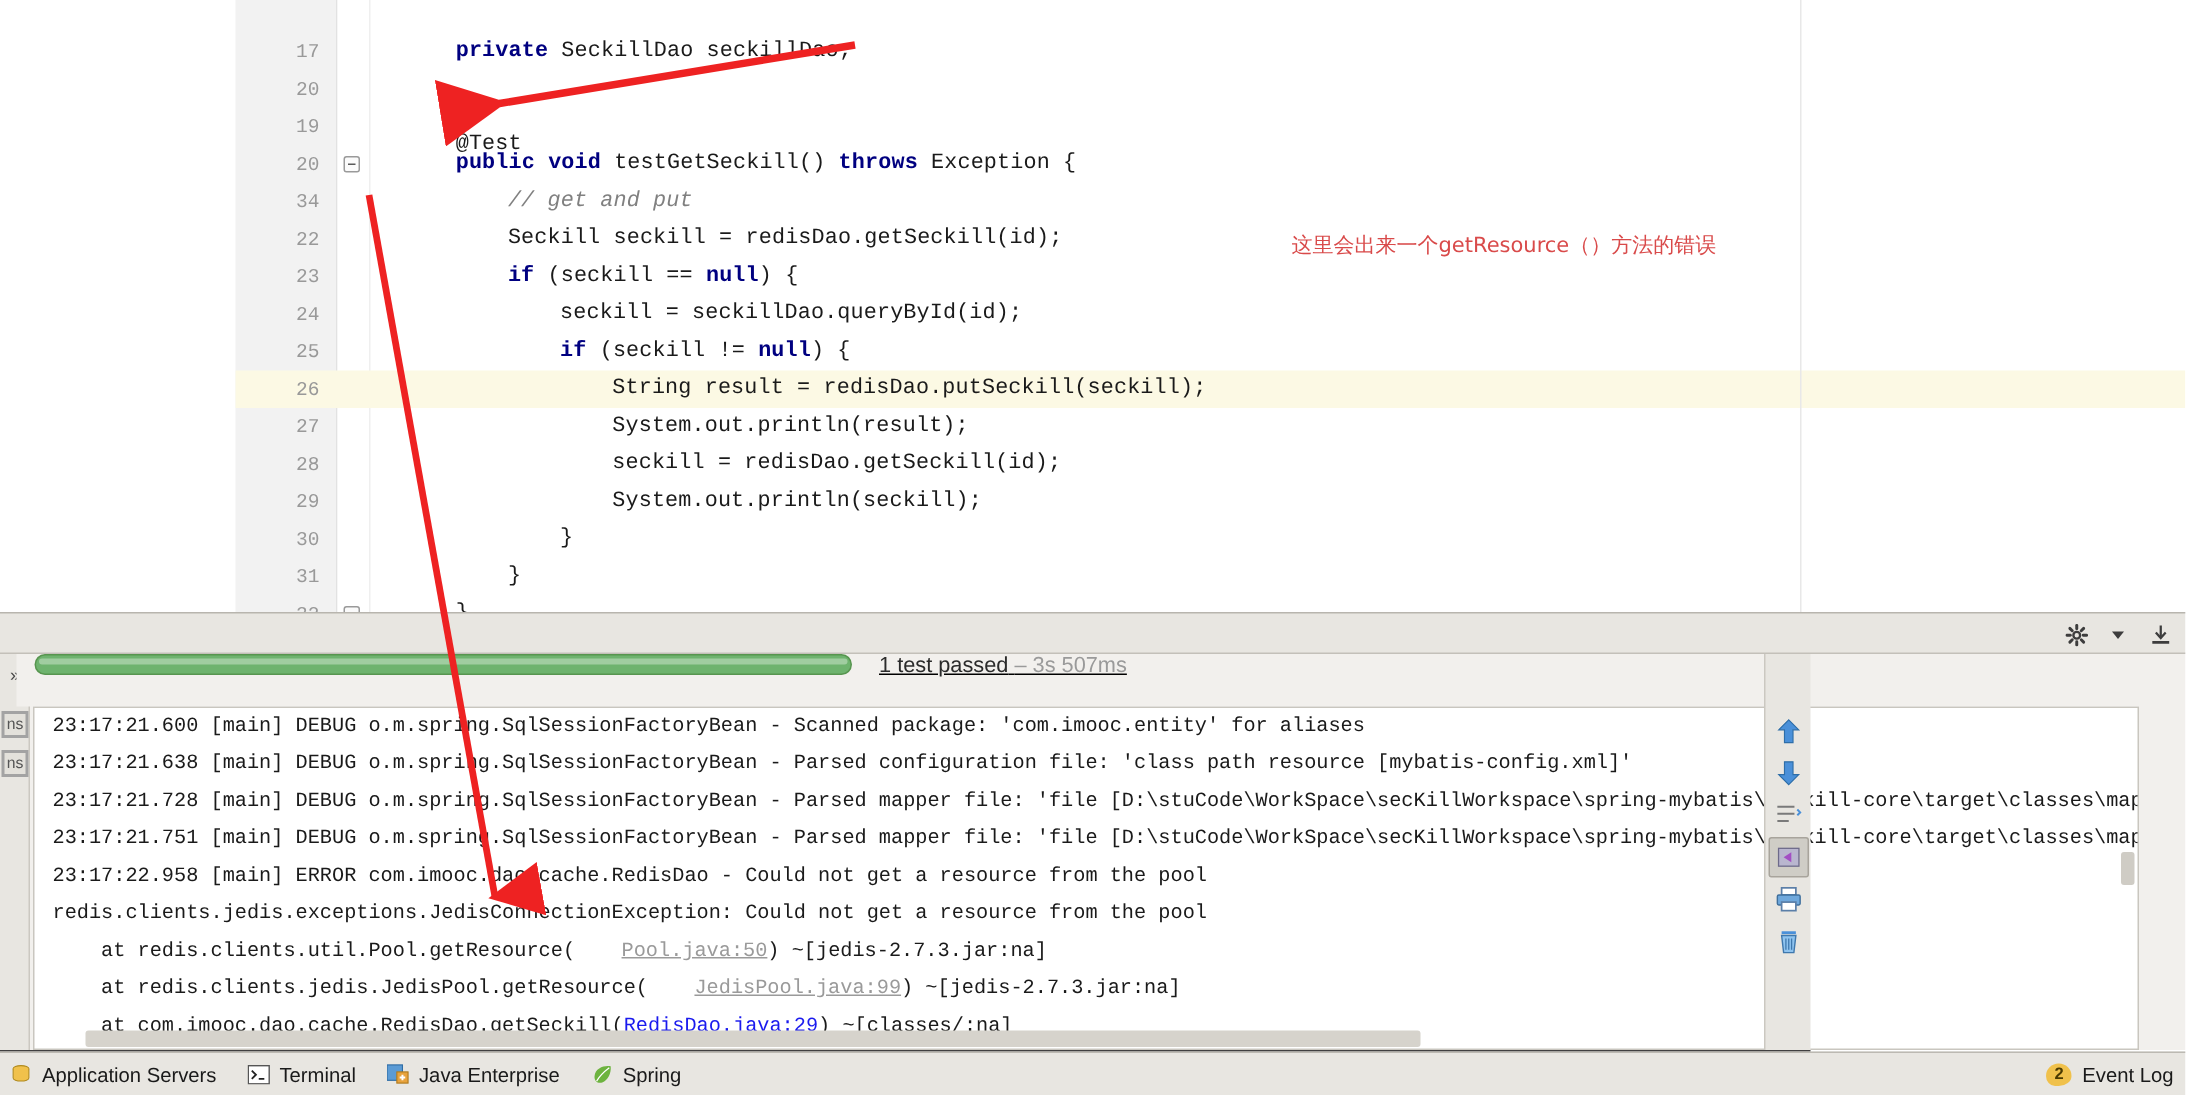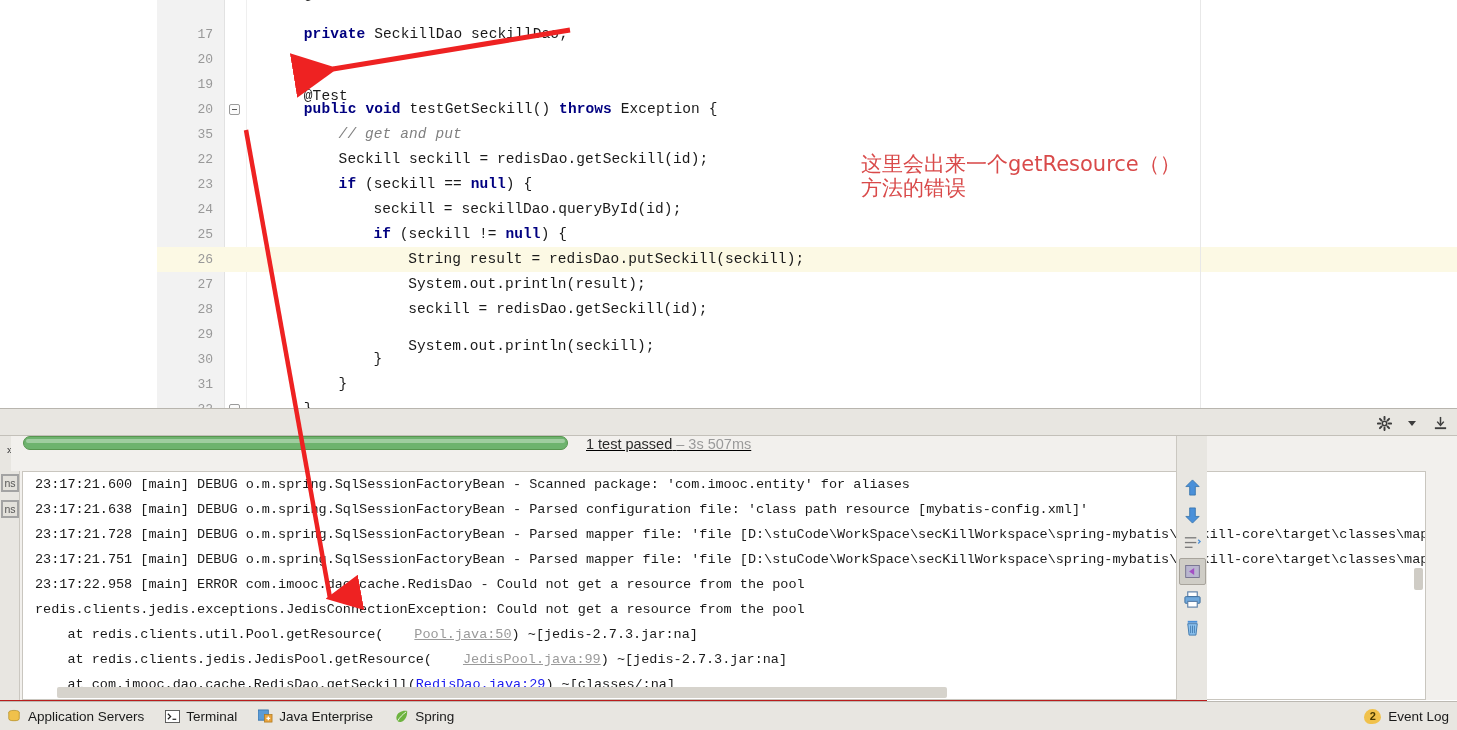--- a/index.html
+++ b/index.html
@@ -6,21 +6,21 @@
   html, body {
     margin: 0; padding: 0;
     width: 1457px; height: 730px;
     overflow: hidden;
     background: #ffffff;
     font-family: "Liberation Sans", sans-serif;
   }
   #app {
     position: relative;
     width: 1207px; height: 730px;
-    background: #b91c1c;
+    background: #404040;
   }
 
   
   #editor-area {
     position: absolute;
     left: 0; top: 0; width: 1457px; height: 408px;
     background: #ffffff;
     overflow: hidden;
   }
   #editor-blankleft {
@@ -87,21 +87,21 @@
     background: #e8e8e8;
   }
 
   
   #annotation {
     position: absolute;
     left: 861px; top: 152px;
     width: 340px;
     color: #d94a4a;
     font-family: "DejaVu Sans", sans-serif;
-    font-size: 21px;
+    font-size: 14px;
     line-height: 24px;
     white-space: pre-wrap;
   }
 
   
   #arrows {
     position: absolute; left: 0; top: 0;
     width: 1457px; height: 730px;
     pointer-events: none;
     z-index: 50;
@@ -266,29 +266,29 @@
     <div id="editor-blankleft"></div>
     <div id="editor-pane">
       <div id="gutter"></div>
       <div id="gutter-fold"></div>
       <div class="code-rows" id="code-rows">
           <div class="code-row" style="height: 22px; line-height: 12px;"><span class="ln" style="top: -10px;">16</span><span class="code-text" style="left: 146.8px; top: -11px;"><span>@Autowired</span></span></div>
           <div class="code-row"><span class="ln">17</span><span class="code-text" style="left: 146.8px;"><span class="kw">private</span><span> SeckillDao seckillDao;</span></span></div>
           <div class="code-row"><span class="ln">20</span><span class="code-text" style="left: 112px;"></span></div>
           <div class="code-row"><span class="ln">19</span><span class="code-text" style="left: 146.8px; margin-top: 12px;"><span>@Test</span></span></div>
           <div class="code-row"><span class="ln">20</span><span class="fold"><span class="fold-box"></span></span><span class="code-text" style="left: 146.8px;"><span class="kw">public</span><span> </span><span class="kw">void</span><span> testGetSeckill() </span><span class="kw">throws</span><span> Exception {</span></span></div>
-          <div class="code-row"><span class="ln">35</span><span class="code-text" style="left: 181.6px;"><span class="cmt">// get and put</span></span></div>
+          <div class="code-row"><span class="ln">34</span><span class="code-text" style="left: 181.6px;"><span class="cmt">// get and put</span></span></div>
           <div class="code-row"><span class="ln">22</span><span class="code-text" style="left: 181.6px;"><span>Seckill seckill = redisDao.getSeckill(id);</span></span></div>
           <div class="code-row"><span class="ln">23</span><span class="code-text" style="left: 181.6px;"><span class="kw">if</span><span> (seckill == </span><span class="kw">null</span><span>) {</span></span></div>
           <div class="code-row"><span class="ln">24</span><span class="code-text" style="left: 216.4px;"><span>seckill = seckillDao.queryById(id);</span></span></div>
           <div class="code-row"><span class="ln">25</span><span class="code-text" style="left: 216.4px;"><span class="kw">if</span><span> (seckill != </span><span class="kw">null</span><span>) {</span></span></div>
           <div class="code-row hl"><span class="ln">26</span><span class="code-text" style="left: 251.2px;"><span>String result = redisDao.putSeckill(seckill);</span></span></div>
           <div class="code-row"><span class="ln">27</span><span class="code-text" style="left: 251.2px;"><span>System.out.println(result);</span></span></div>
           <div class="code-row"><span class="ln">28</span><span class="code-text" style="left: 251.2px;"><span>seckill = redisDao.getSeckill(id);</span></span></div>
-          <div class="code-row"><span class="ln">29</span><span class="code-text" style="left: 251.2px; margin-top: 12px;"><span>System.out.println(seckill);</span></span></div>
+          <div class="code-row"><span class="ln">29</span><span class="code-text" style="left: 251.2px;"><span>System.out.println(seckill);</span></span></div>
           <div class="code-row"><span class="ln">30</span><span class="code-text" style="left: 216.4px;"><span>}</span></span></div>
           <div class="code-row"><span class="ln">31</span><span class="code-text" style="left: 181.6px;"><span>}</span></span></div>
           <div class="code-row"><span class="ln">32</span><span class="fold"><span class="fold-box"></span></span><span class="code-text" style="left: 146.8px;"><span>}</span></span></div>
         </div>
       <div id="margin-guide"></div>
     </div>
 
     <div id="annotation">这里会出来一个getResource（）方法的错误</div>
   </div>
 

